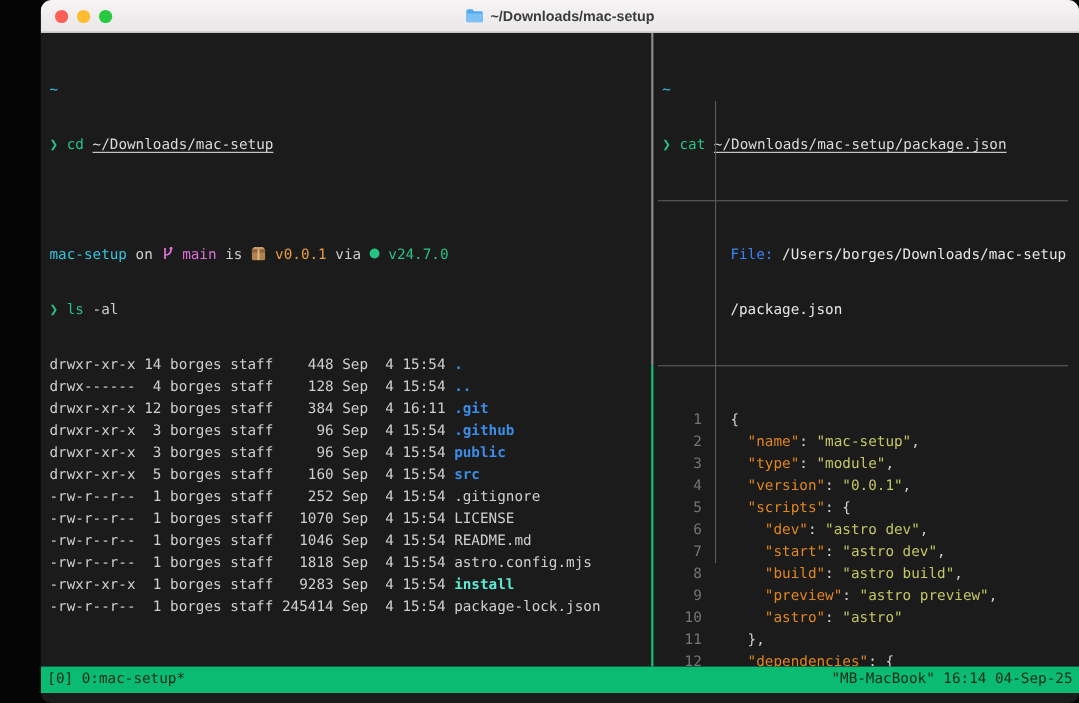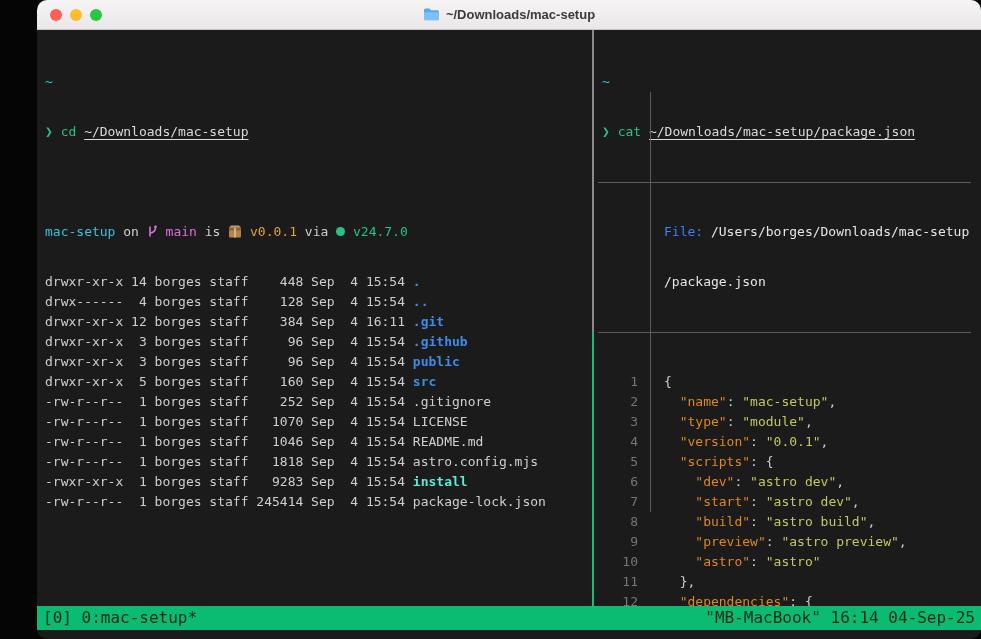--- a/index.html
+++ b/index.html
@@ -37,21 +37,21 @@
   .gutter{display:inline-block;width:36px;text-align:right;color:#767676;}
   .bcontent{display:inline-block;margin-left:26px;}
   .k{color:#E2861F}.v{color:#C4C763}.p{color:#CFCFCF}
   .rule{position:relative;height:20px;}
   .rule::before{content:"";position:absolute;left:-4px;right:10px;top:10px;height:1px;background:#5C5C5C;}
   .bat-sep{position:absolute;left:56px;top:62px;height:420px;width:1px;background:#5C5C5C;}
   .hdr-label{color:#3b82f6}.hdr-path{color:#E6E6E6;font-weight:400}
   
   .statusbar{position:absolute;left:0;right:0;top:606px;height:24px;background:#0CBB72;
     color:#0E2B1E;display:flex;justify-content:space-between;align-items:center;
-    padding:0 6px;font-size:16px;line-height:24px;white-space:pre;}
+    padding:0 6px;font-size:13px;line-height:24px;white-space:pre;}
 </style>
 </head>
 <body>
 
 <div class="window">
 
   <div class="titlebar">
     <div class="traffic">
       <span class="tl red"></span>
       <span class="tl yellow"></span>
@@ -77,20 +77,21 @@
                 <path d="M3 2.5 v10"></path>
                 <path d="M3 9 c4.5 -0.5 5.5 -2.5 5.5 -5.5"></path>
                 <circle cx="8.5" cy="2.8" r="1.4" fill="#DB70DB" stroke="none"></circle>
               </g>
             </svg></span><span class="c-mag bold"> main</span><span> is </span><span class="sicon"><svg width="14" height="13" viewBox="0 0 14 13">
               <rect x="1" y="2.5" width="12" height="10" rx="1" fill="#B2834F"></rect>
               <rect x="1" y="2.5" width="12" height="3" fill="#8E6239"></rect>
               <rect x="6.1" y="2.5" width="1.8" height="10" fill="#D9B98C"></rect>
               <path d="M1 2.5 L3 0.5 h8 l2 2z" fill="#C89B6B"></path>
             </svg></span><span class="c-orange bold"> v0.0.1</span><span> via </span><span class="node-dot"></span><span class="c-green bold"> v24.7.0</span></div>
+      <div class="line"><span class="c-green">❯</span><span> </span><span class="c-green">ls</span><span> </span><span>-al</span></div>
       <div id="ls-rows"><div class="line"><span>drwxr-xr-x 14 borges staff    448 Sep  4 15:54 </span><span class="dir">.</span></div><div class="line"><span>drwx------  4 borges staff    128 Sep  4 15:54 </span><span class="dir">..</span></div><div class="line"><span>drwxr-xr-x 12 borges staff    384 Sep  4 16:11 </span><span class="dir">.git</span></div><div class="line"><span>drwxr-xr-x  3 borges staff     96 Sep  4 15:54 </span><span class="dir">.github</span></div><div class="line"><span>drwxr-xr-x  3 borges staff     96 Sep  4 15:54 </span><span class="dir">public</span></div><div class="line"><span>drwxr-xr-x  5 borges staff    160 Sep  4 15:54 </span><span class="dir">src</span></div><div class="line"><span>-rw-r--r--  1 borges staff    252 Sep  4 15:54 </span><span>.gitignore</span></div><div class="line"><span>-rw-r--r--  1 borges staff   1070 Sep  4 15:54 </span><span>LICENSE</span></div><div class="line"><span>-rw-r--r--  1 borges staff   1046 Sep  4 15:54 </span><span>README.md</span></div><div class="line"><span>-rw-r--r--  1 borges staff   1818 Sep  4 15:54 </span><span>astro.config.mjs</span></div><div class="line"><span>-rwxr-xr-x  1 borges staff   9283 Sep  4 15:54 </span><span class="exec">install</span></div><div class="line"><span>-rw-r--r--  1 borges staff 245414 Sep  4 15:54 </span><span>package-lock.json</span></div></div>
       
       
       
     </div>
 
     <div class="divider">
       <div class="div-top"></div>
       <div class="div-bottom"></div>
     </div>

